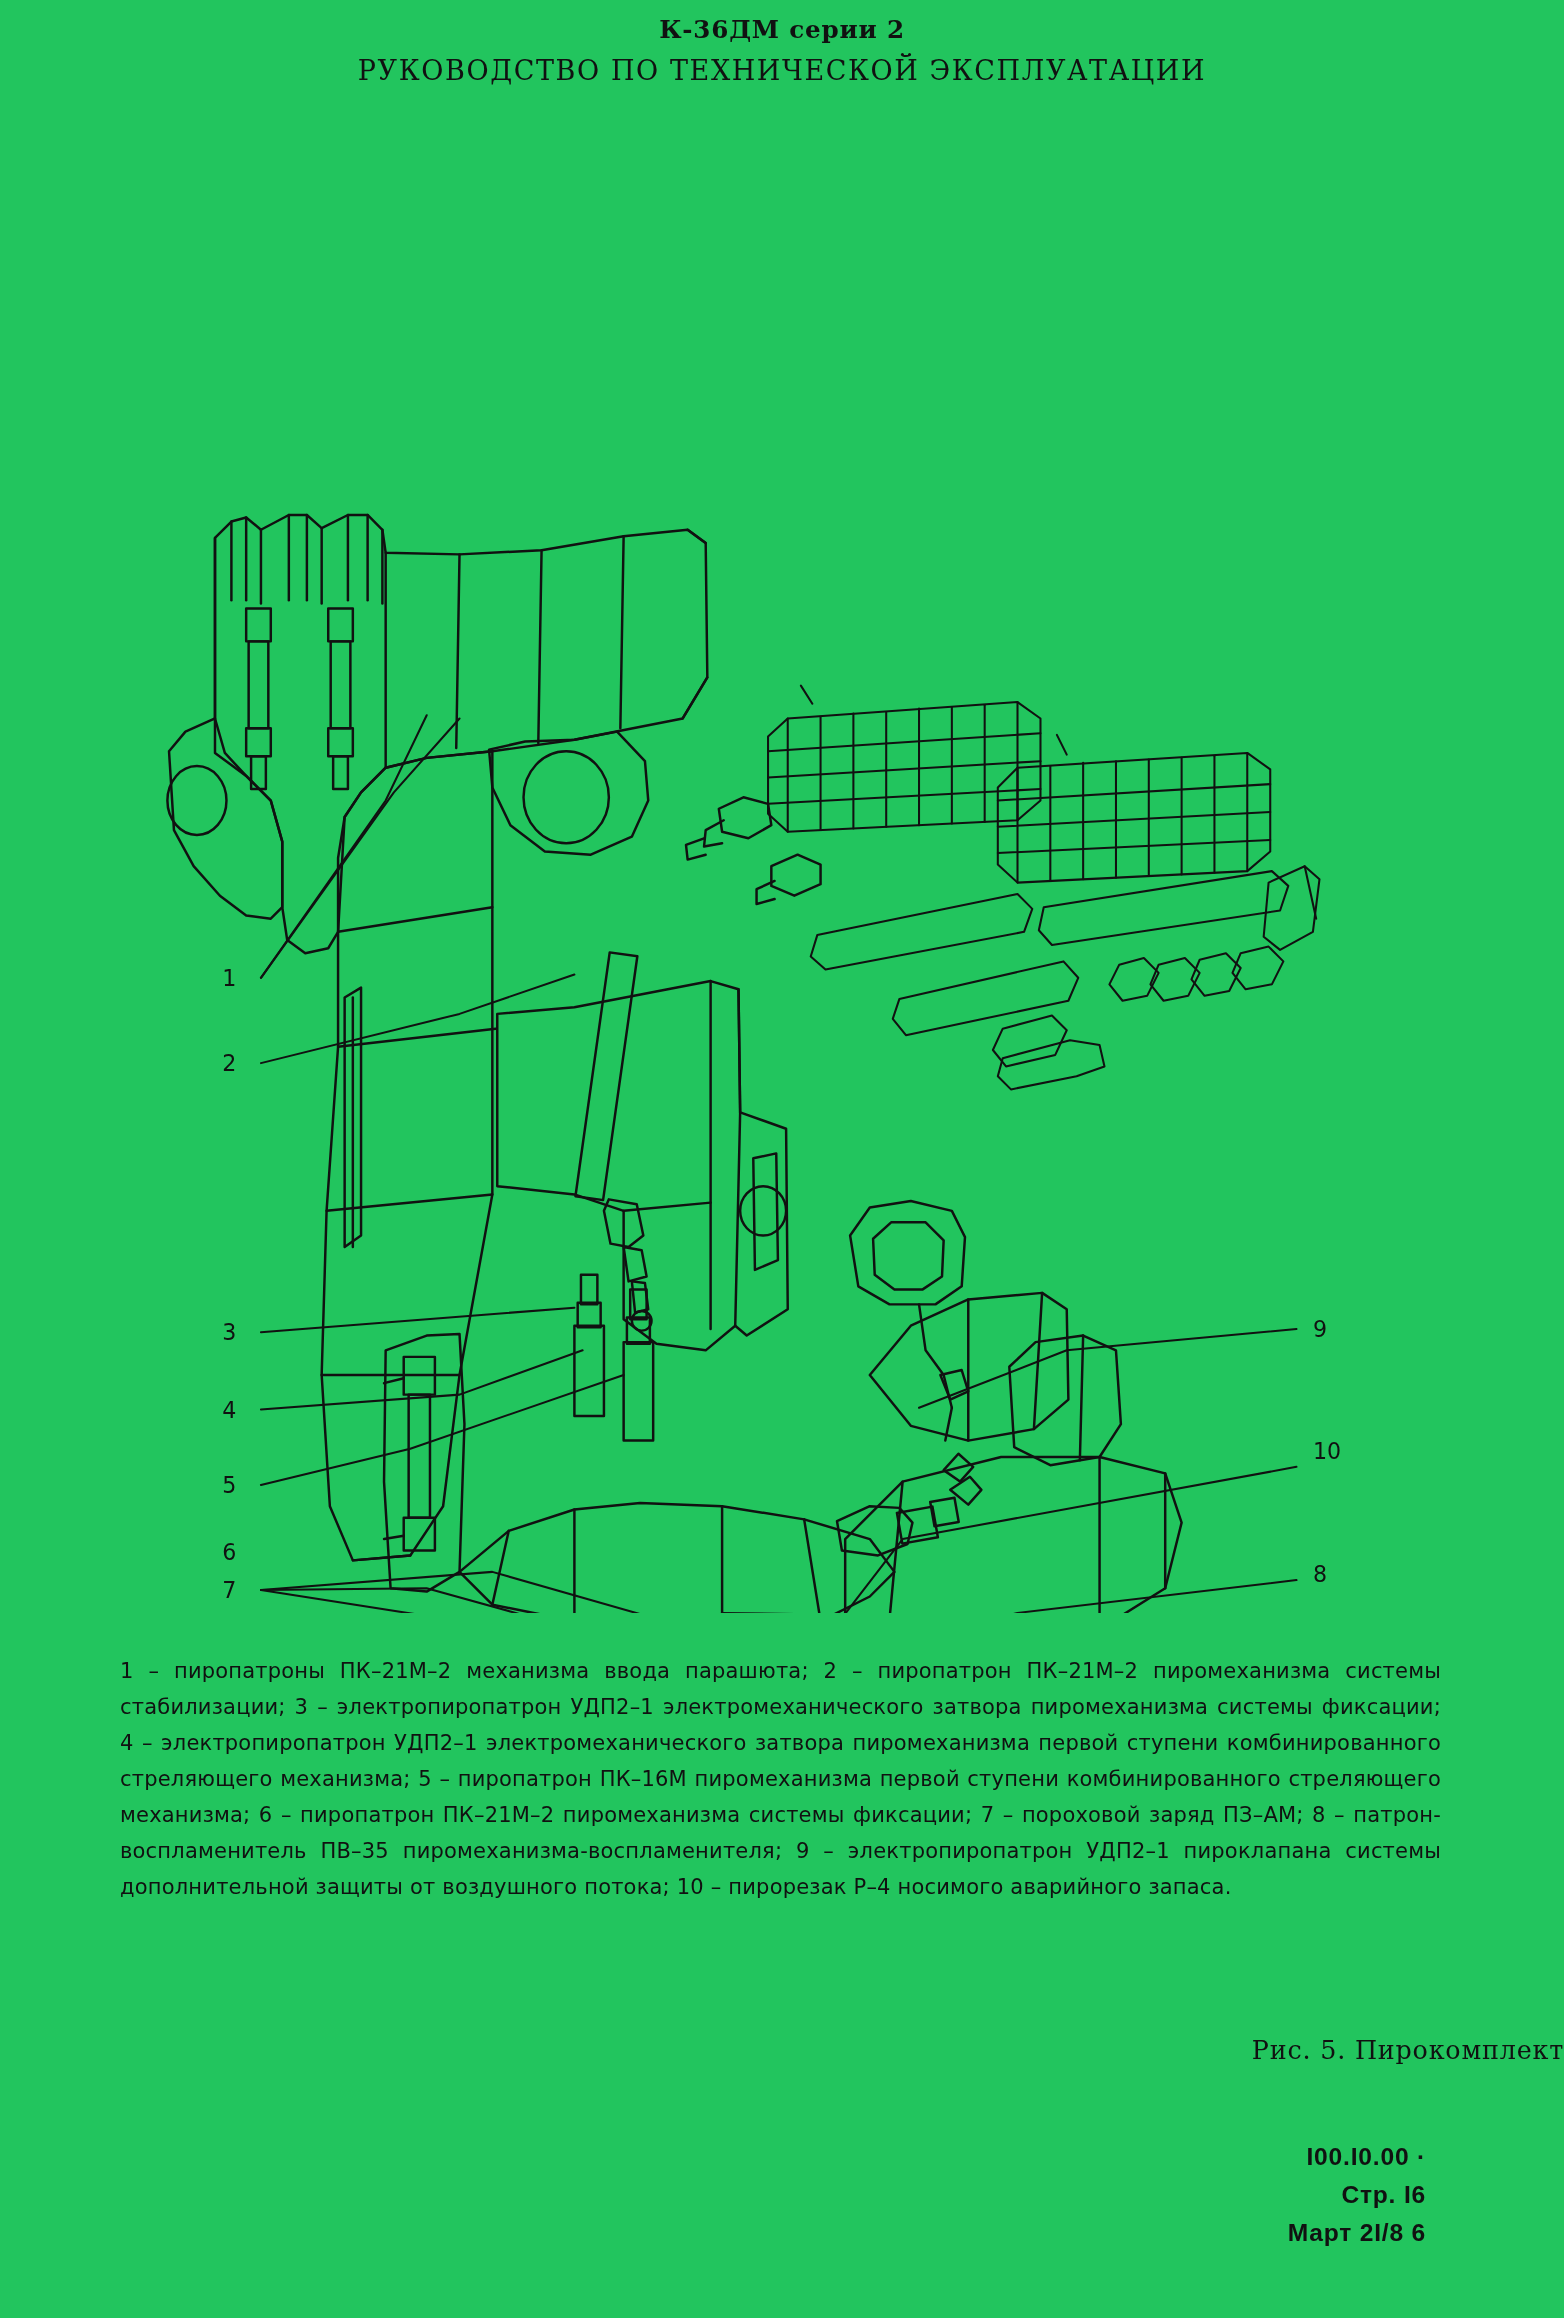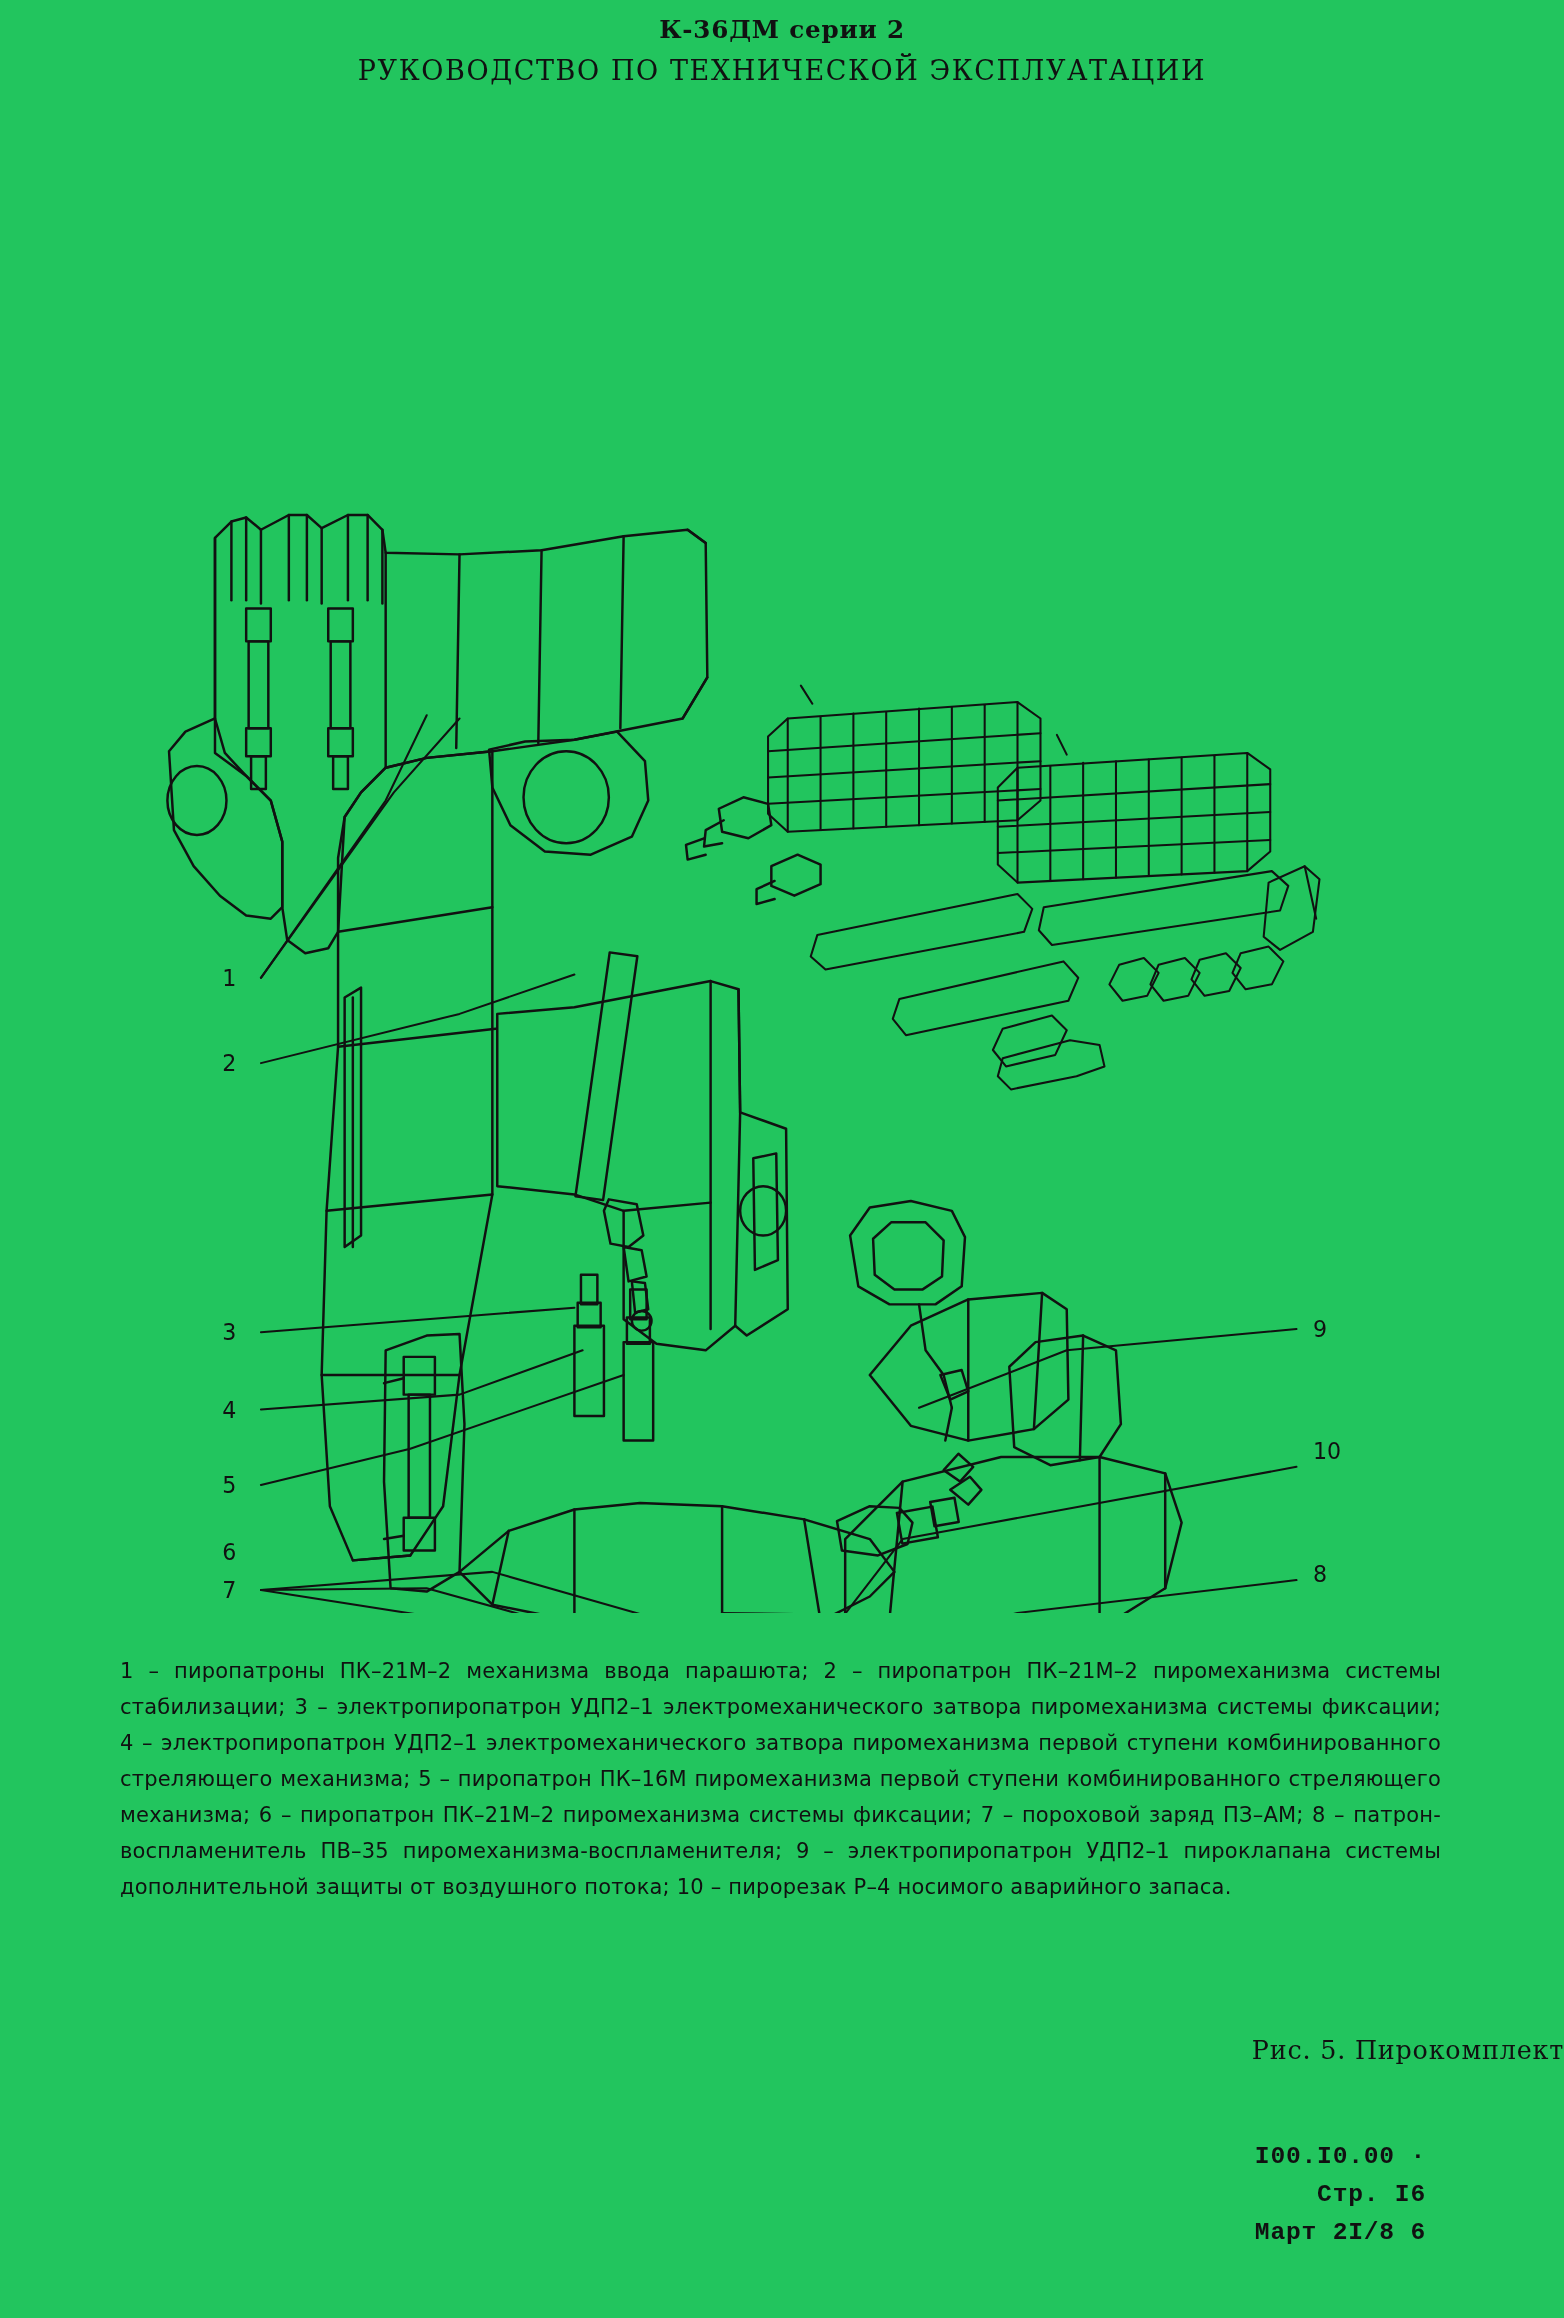--- a/index.html
+++ b/index.html
@@ -82,21 +82,21 @@
     font-size: 25.4px;
     letter-spacing: 0.8px;
   }
 
   
   .footer {
     position: absolute;
     right: 138px;
     top: 2138px;
     text-align: right;
-    font-family: Liberation Mono, monospace;
+    font-family: Liberation Sans, sans-serif;
     font-weight: bold;
     font-size: 24.6px;
     line-height: 38px;
     letter-spacing: 0.8px;
   }
 
   
   .lbl {
     font-family: "DejaVu Sans", sans-serif;
     font-size: 27px;

